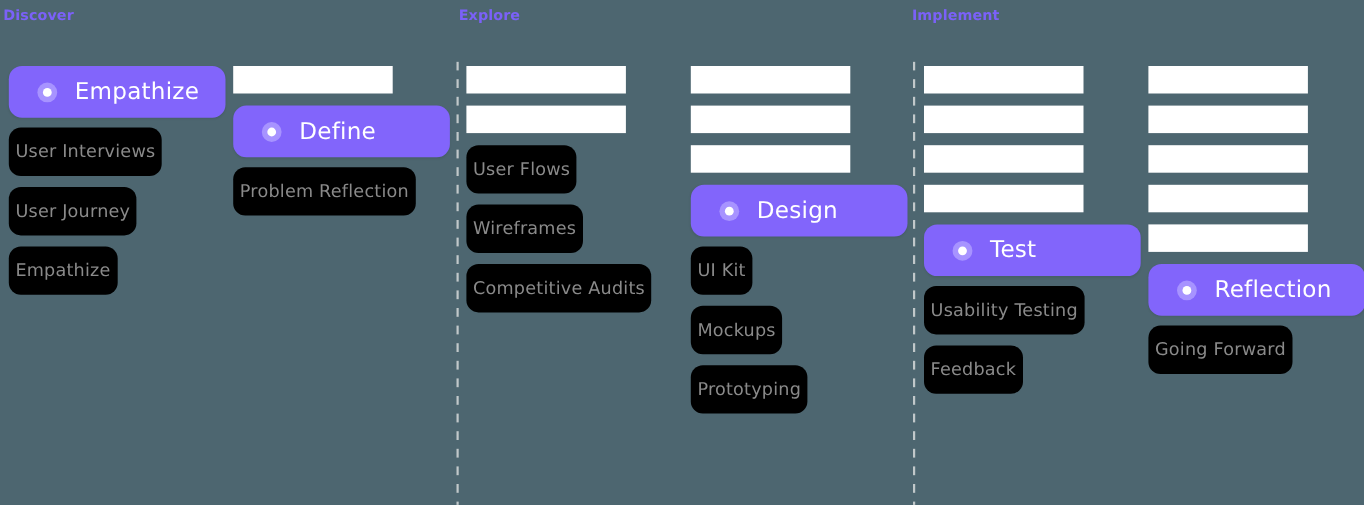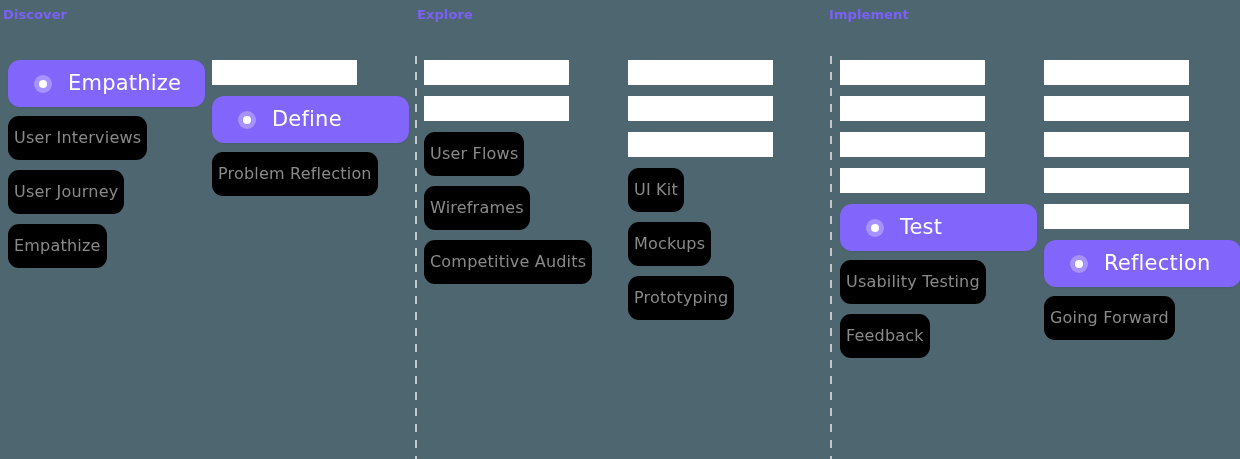--- a/index.html
+++ b/index.html
@@ -155,20 +155,24 @@
       <div class="spacer-row"></div>
       <div class="spacer-row"></div>
       <div class="chip-row"><span class="task-chip">User Flows</span></div>
       <div class="chip-row"><span class="task-chip">Wireframes</span></div>
       <div class="chip-row"><span class="task-chip">Competitive Audits</span></div>
     </div>
     <div class="column" style="left: 628px;">
       <div class="spacer-row"></div>
       <div class="spacer-row"></div>
       <div class="spacer-row"></div>
+      <div class="stage-card w-full">
+        <span class="stage-radio"></span>
+        <span class="stage-label">Design</span>
+      </div>
       <div class="chip-row"><span class="task-chip">UI Kit</span></div>
       <div class="chip-row"><span class="task-chip">Mockups</span></div>
       <div class="chip-row"><span class="task-chip">Prototyping</span></div>
     </div>
     <div class="column" style="left: 840px;">
       <div class="spacer-row"></div>
       <div class="spacer-row"></div>
       <div class="spacer-row"></div>
       <div class="spacer-row"></div>
       <div class="stage-card w-full">

